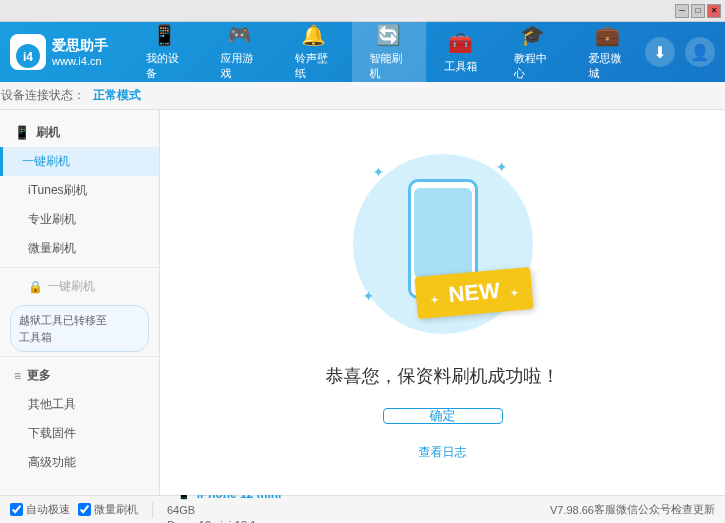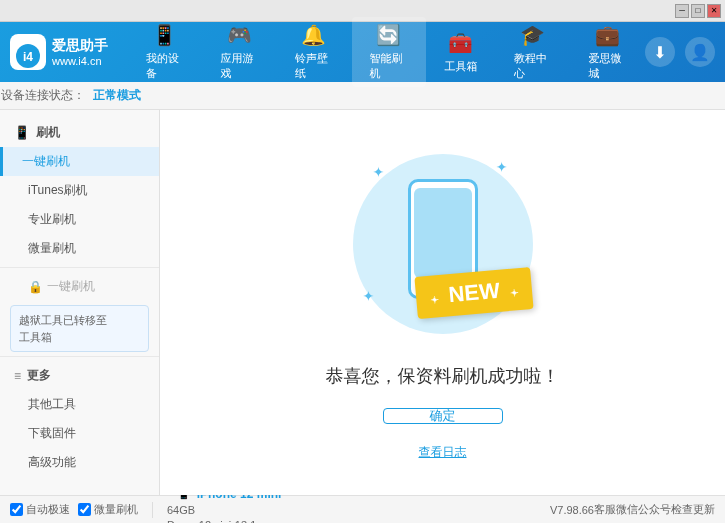--- a/index.html
+++ b/index.html
@@ -180,21 +180,21 @@
       color: #aaa;
       font-size: 12px;
       display: flex;
       align-items: center;
       gap: 4px;
     }
     .sidebar-info-box {
       margin: 4px 10px;
       background: #f0f7ff;
       border: 1px solid #c8e0f5;
-      border-radius: 4px;
+      border-radius: 14px;
       padding: 6px 8px;
       font-size: 11px;
       color: #666;
       line-height: 1.5;
     }
     .sidebar-section-more {
       display: flex;
       align-items: center;
       padding: 6px 14px;
       font-size: 12px;
@@ -313,21 +313,20 @@
       cursor: pointer;
       font-size: 13px;
       display: flex;
       align-items: center;
       justify-content: center;
     }
     .link-more {
       font-size: 12px;
       color: #1a9de0;
       cursor: pointer;
-      text-decoration: underline;
     }
 
     
     .bottom-bar {
       height: 28px;
       background: #f5f5f5;
       border-top: 1px solid #e0e0e0;
       display: flex;
       align-items: center;
       justify-content: space-between;

